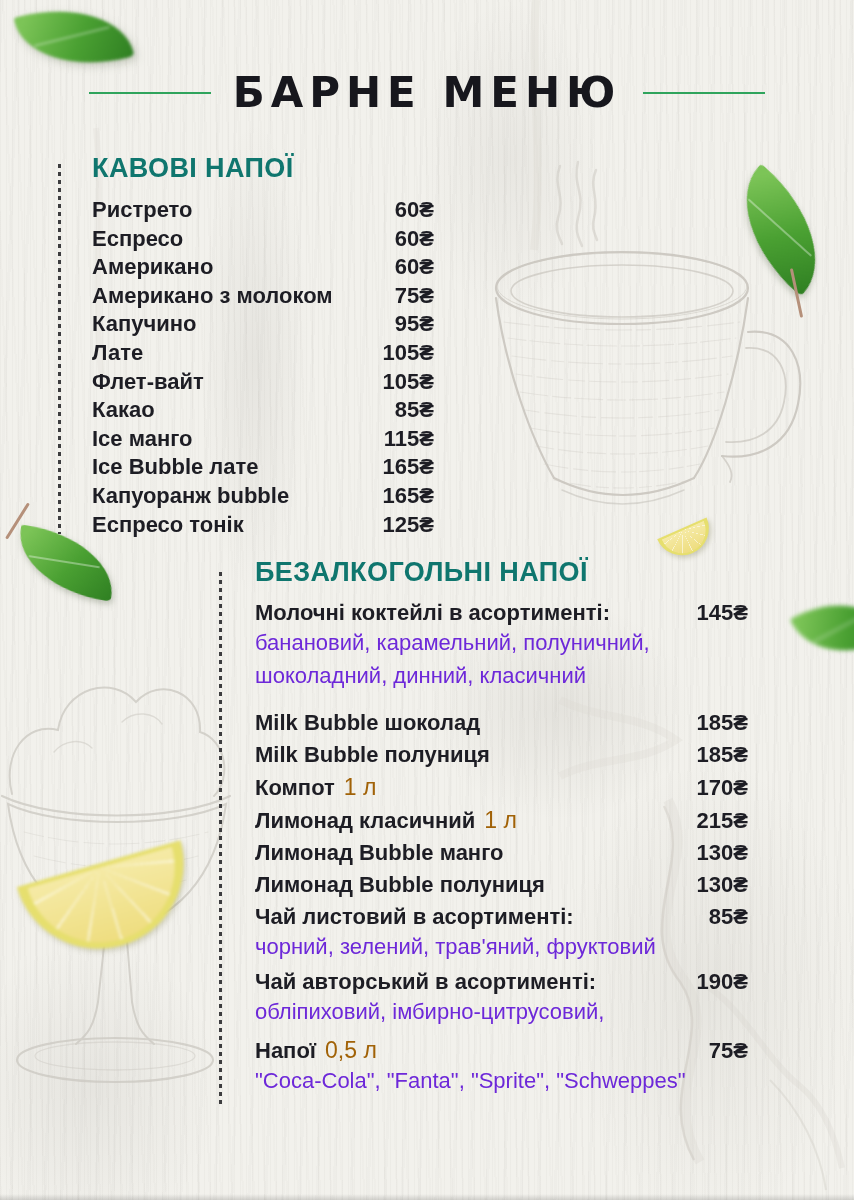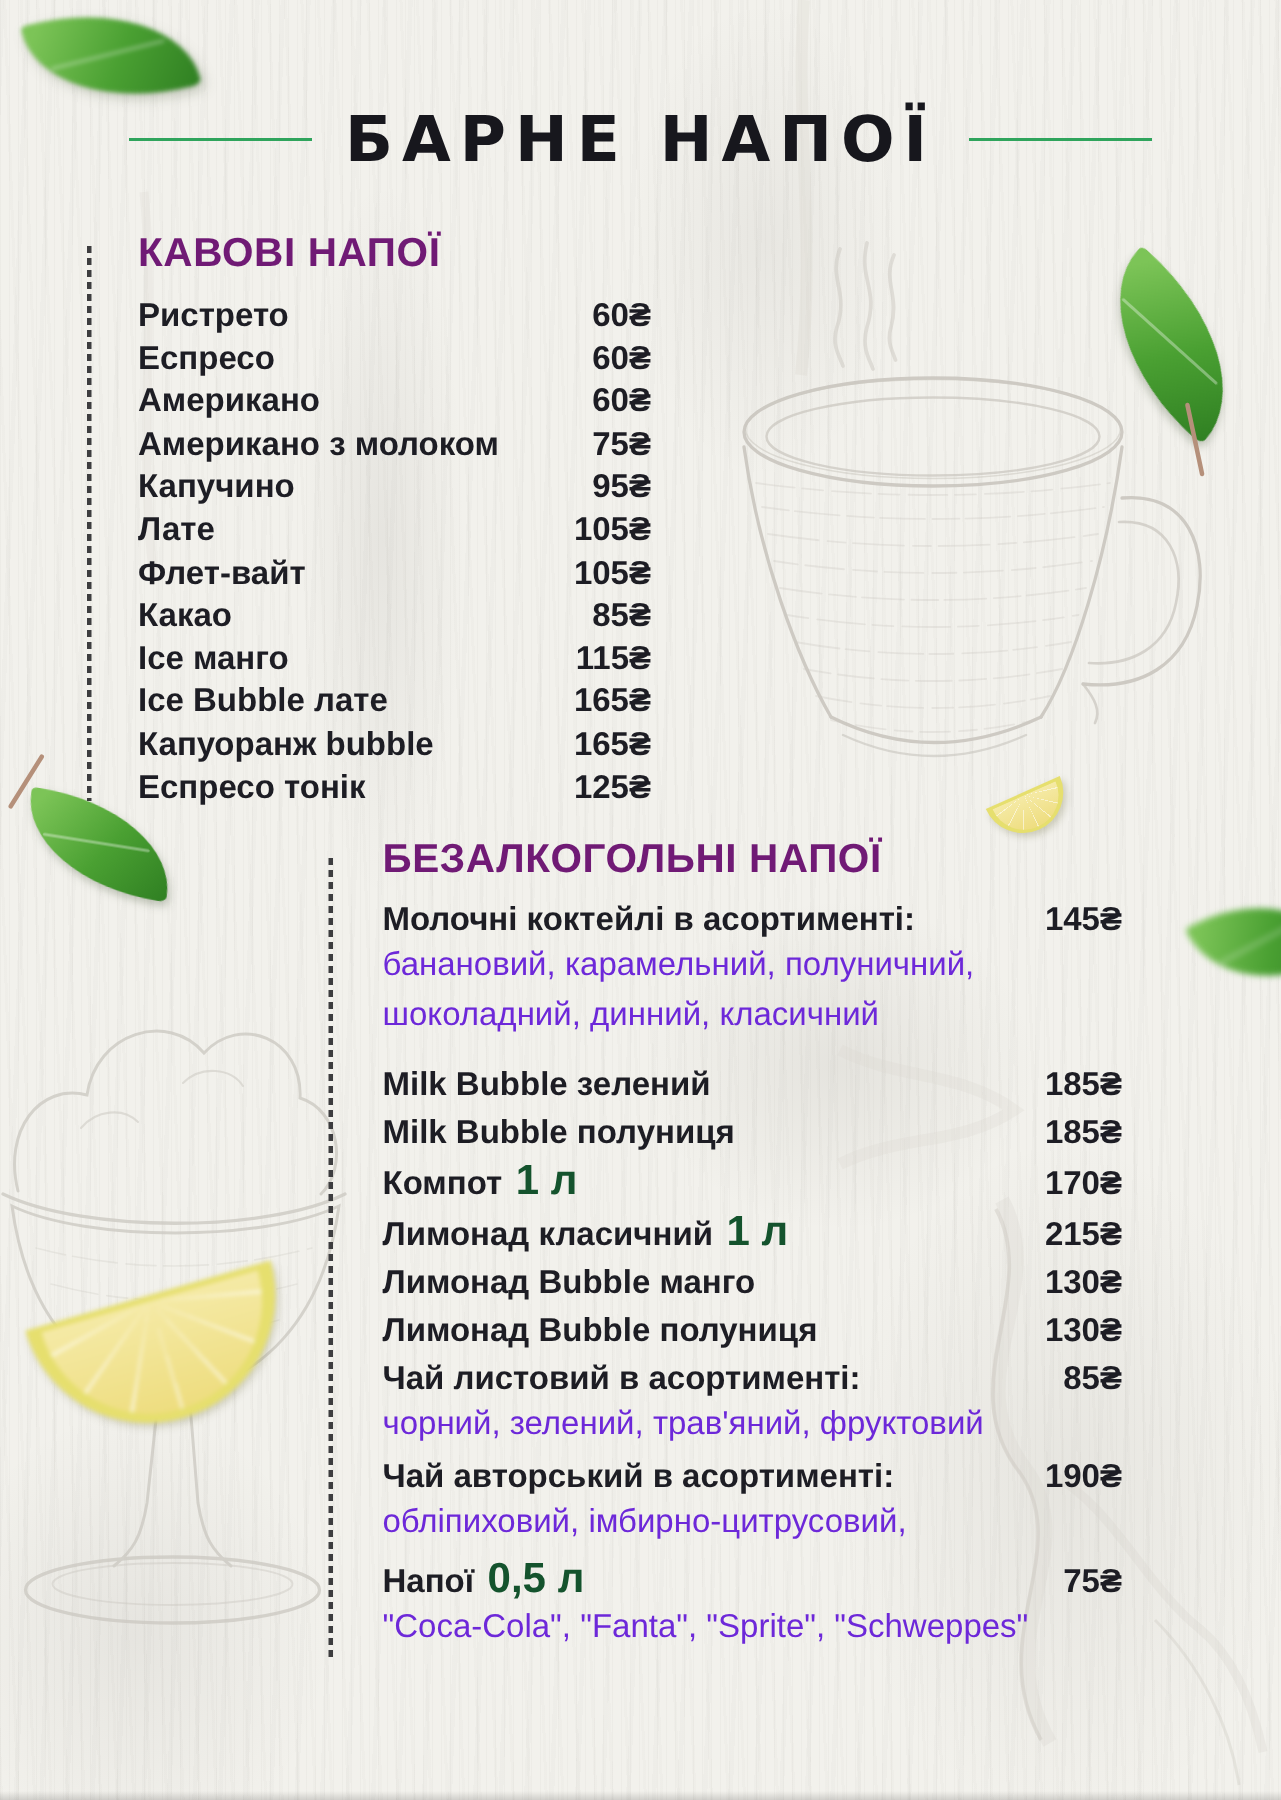--- a/index.html
+++ b/index.html
@@ -37,30 +37,30 @@
   
   .dotline{position:absolute;width:2.5px;
     background:repeating-linear-gradient(to bottom,#3d3d3f 0 4.5px,transparent 4.5px 8px);}
   .dotline-1{left:58px;top:164px;height:370px;}
   .dotline-2{left:219px;top:572px;height:534px;}
 
   
   .section{position:absolute;}
   .sec-coffee{left:92px;top:152px;width:342px;}
   .sec-soft{left:255px;top:556px;width:493px;}
-  .section h2{margin:0 0 12px 0;font-size:27px;line-height:32px;font-weight:700;letter-spacing:.4px;color:#701a75;}
+  .section h2{margin:0 0 12px 0;font-size:27px;line-height:32px;font-weight:700;letter-spacing:.4px;color:#0f766e;}
 
   .row{display:flex;justify-content:space-between;align-items:baseline;}
   .sec-coffee .row{line-height:28.6px;font-size:22px;font-weight:700;align-items:flex-end;}
   .iprice{font-weight:700;white-space:nowrap;}
 
   .sec-soft .item{margin-bottom:6px;}
   .sec-soft .head{line-height:26px;font-size:22px;}
   .sec-soft .iname{font-weight:700;text-align:center;}
-  .note{font-weight:700;color:#14532d;font-size:28px;margin-left:9px;}
+  .note{font-weight:400;color:#a16207;font-size:23px;margin-left:9px;}
   .note:empty{display:none;}
   .desc{font-size:22px;font-weight:400;line-height:33px;color:#6d28d9;}
   .desc:empty{display:none;}
   .desc:first-of-type{margin-top:3px;}
   .sec-soft .items > div.item:first-of-type{margin-bottom:18px;}
   .sec-soft .items > div.item:last-of-type{margin-top:9px;}
 
   
   .sketch{position:absolute;pointer-events:none;}
   .cup-sketch{left:462px;top:160px;}
@@ -175,21 +175,21 @@
   <div class="rind half"></div>
   <div class="flesh half"></div>
 </div>
 <div class="lemon lemon-big">
   <div class="rind half"></div>
   <div class="flesh half"></div>
 </div>
 
 <div class="header">
   <div class="hline"></div>
-  <div class="title">БАРНЕ НАПОЇ</div>
+  <div class="title">БАРНЕ МЕНЮ</div>
   <div class="hline"></div>
 </div>
 
 <div class="dotline dotline-1"></div>
 <div class="dotline dotline-2"></div>
 
 <div class="section sec-coffee">
   <h2>КАВОВІ НАПОЇ</h2>
   <div class="items">
 
@@ -263,21 +263,21 @@
         <div class="row head">
           <span><span class="iname">Молочні коктейлі в асортименті:</span></span>
           <span class="iprice">145₴</span>
         </div>
         <div class="desc">банановий, карамельний, полуничний,</div>
         <div class="desc">шоколадний, динний, класичний</div>
       </div>
 
       <div class="item">
         <div class="row head">
-          <span><span class="iname">Milk Bubble зелений</span></span>
+          <span><span class="iname">Milk Bubble шоколад</span></span>
           <span class="iprice">185₴</span>
         </div>
 
       </div>
 
       <div class="item">
         <div class="row head">
           <span><span class="iname">Milk Bubble полуниця</span></span>
           <span class="iprice">185₴</span>
         </div>

